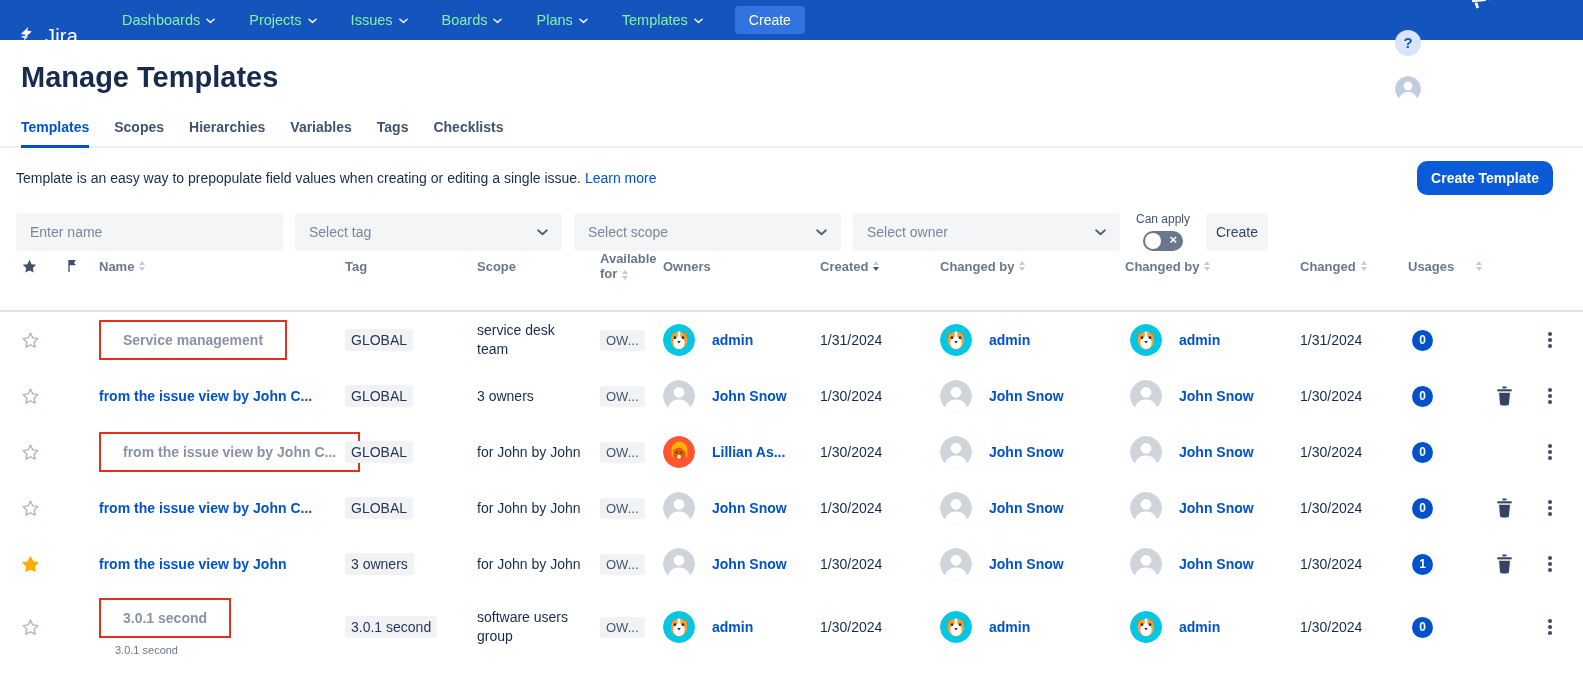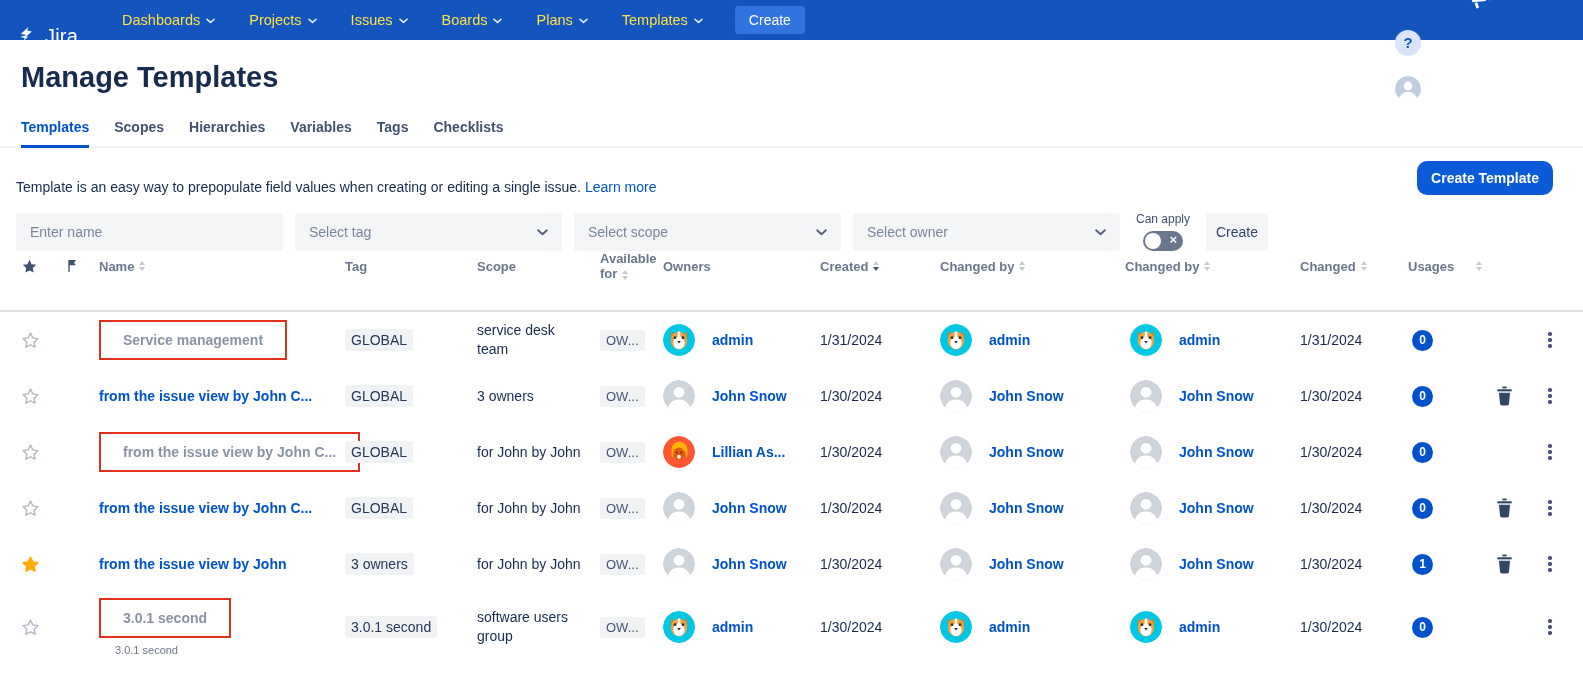--- a/index.html
+++ b/index.html
@@ -6,21 +6,21 @@
   html,body { width:1583px; height:675px; overflow:hidden; background:#fff;
     font-family:"Liberation Sans", sans-serif; color:var(--text-navy,#172B4D); }
 
   
   .navbar { height:40px; background:var(--navbar-bg,#1355BC); display:flex;
     align-items:center; justify-content:space-between; padding:0 20px 0 16px; }
   .nav-left { display:flex; align-items:center; }
   .logo { display:flex; align-items:center; gap:6px; color:#fff; cursor:pointer;margin-top:32px; }
   .logo-text { font-size:20px; font-weight:500; letter-spacing:.2px; }
   .nav-items { display:flex; align-items:center; margin-left:44px; gap:34px; }
-  .nav-item { display:flex; align-items:center; gap:6px; color:#fde047; font-size:14.5px;
+  .nav-item { display:flex; align-items:center; gap:6px; color:#86efac; font-size:14.5px;
     cursor:pointer; text-decoration:none; }
   .nav-item svg { opacity:.9; margin-top:2px; }
   .nav-create { margin-left:32px; background:#3173DF; border:none; color:#fff;
     font-size:14px; font-weight:500; padding:6px 14px; border-radius:3px; cursor:pointer;
     font-family:inherit; }
   .nav-right { display:flex; gap:20px;flex-direction:column; }
   .search-box { display:flex; align-items:center; gap:8px; width:168px; height:28px;
     background:#0F4CAB; border:1px solid #3C70C8; border-radius:4px; padding:0 9px; }
   .search-box input { background:transparent; border:none; outline:none; color:#fff;
     font-size:14px; width:120px; font-family:inherit; }
@@ -31,21 +31,21 @@
     justify-content:center; }
   .nav-avatar { width:26px; height:26px; border-radius:50%; overflow:hidden; }
 
   
   .page-title { font-size:29px; font-weight:600; color:#172B4D; margin:21px 0 0 21px; }
   .tabs { display:flex; gap:25px; margin-top:25px; padding:0 21px; border-bottom:2px solid #F1F2F4; }
   .tab { font-size:14px; font-weight:600; color:#42526E; padding-bottom:10px; cursor:pointer;
     text-decoration:none; border-bottom:3px solid transparent; margin-bottom:-2px; }
   .tab.active { color:var(--primary-blue,#0052CC); border-bottom-color:var(--primary-blue,#0052CC); }
 
-  .desc-row { display:flex; align-items:flex-end; justify-content:space-between;
+  .desc-row { display:flex; align-items:center; justify-content:space-between;
     padding:0 30px 0 16px; margin-top:13px;gap:24px; }
   .desc { font-size:14px; color:#172B4D; }
   .learn-more { color:var(--link-blue,#0052CC); text-decoration:none; cursor:pointer; }
   .btn-primary { background:#0B5BD9; color:#fff; border:none; border-radius:10px;
     font-size:14px; font-weight:700; padding:9px 14px; cursor:pointer; font-family:inherit; }
 
   
   .filters { display:flex; align-items:flex-end; gap:12px; padding:0 30px 0 16px; margin-top:17px; }
   .field { width:267px; height:38px; background:var(--field-bg,#F4F5F7); border-radius:3px;
     display:flex; align-items:center; justify-content:space-between; padding:0 14px;

